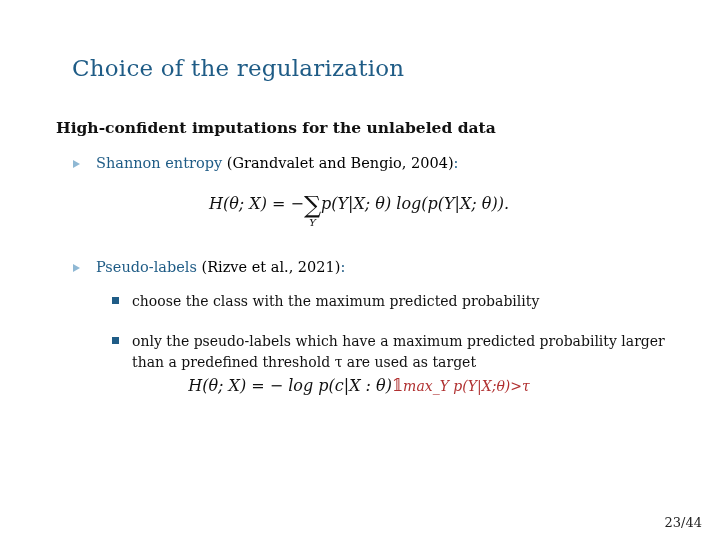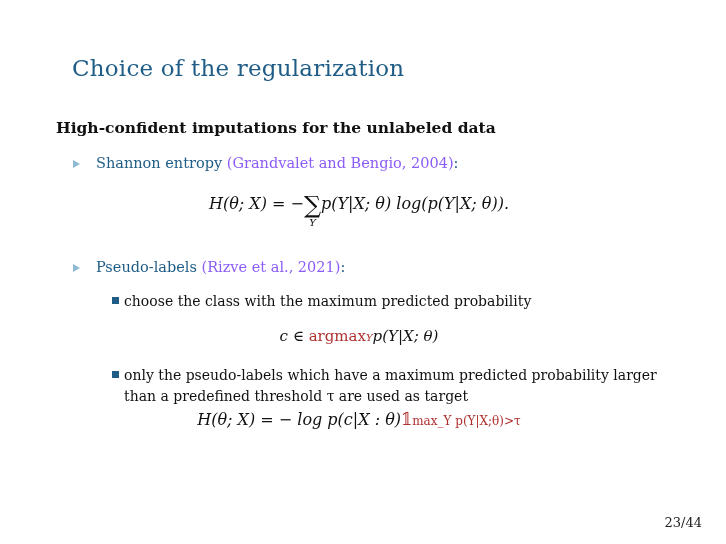--- a/index.html
+++ b/index.html
@@ -57,21 +57,21 @@
     height: 0;
     border-left: 7px solid #8fb8d4;
     border-top: 4.5px solid transparent;
     border-bottom: 4.5px solid transparent;
   }
   .level1 .txt {
     margin-left: 22px;
     color: #1f5c86;
   }
   .cite {
-    color: #8b5cf6;
+    color: #000000;
     text-align: right;
   }
   .eqn {
     text-align: center;
     font-family: "DejaVu Serif", serif;
     color: #111;
     font-style: italic;
   }
   .eq1 {
     margin-top: 20px;
@@ -96,21 +96,21 @@
   }
   .level2 .sq {
     position: absolute;
     left: 0;
     top: 6px;
     width: 7px;
     height: 7px;
     background: #1f5c86;
   }
   .level2 .txt2 {
-    margin-left: 12px;
+    margin-left: 20px;
     display: block;
   }
   .sum {
     display: inline-block;
     position: relative;
     vertical-align: -4px;
   }
   .sum .big {
     font-size: 24px;
     font-style: normal;
@@ -129,21 +129,22 @@
   }
   .argmax .sub {
     font-size: 10px;
     font-style: italic;
   }
   .indic {
     color: #b03030;
     font-style: normal;
   }
   .indic .sub {
-    font-size: 12px;
+    font-size: 14px;
+    font-style: italic;
   }
   .bbone {
     font-style: normal;
   }
   .pagenum {
     position: absolute;
     right: 24px;
     bottom: 14px;
     font-size: 13px;
     color: #222;
@@ -180,24 +181,20 @@
         <span>Pseudo-labels</span>
         <span class="cite">(Rizve et al., 2021)</span><span>:</span>
       </span>
     </div>
 
     <div class="level2">
       <span class="sq"></span>
       <span class="txt2">choose the class with the maximum predicted probability</span>
     </div>
 
-    <div class="eqn eq2" style="margin-top:16px;">
-      <span class="it">c ∈</span>
-      <span class="argmax"><span>argmax</span><span class="sub">Y</span></span><span class="it">p(Y|X; θ)</span>
-    </div>
 
     <div class="level2" style="margin-top:20px;">
       <span class="sq"></span>
       <span class="txt2">only the pseudo-labels which have a maximum predicted probability larger than a predefined threshold τ are used as target</span>
     </div>
 
     <div class="eqn eq3">
       <span class="it">H(θ; X) = − log p(c|X : θ)</span><span class="indic"><span class="bbone">𝟙</span><span class="sub">max_Y p(Y|X;θ)&gt;τ</span></span>
     </div>
 

